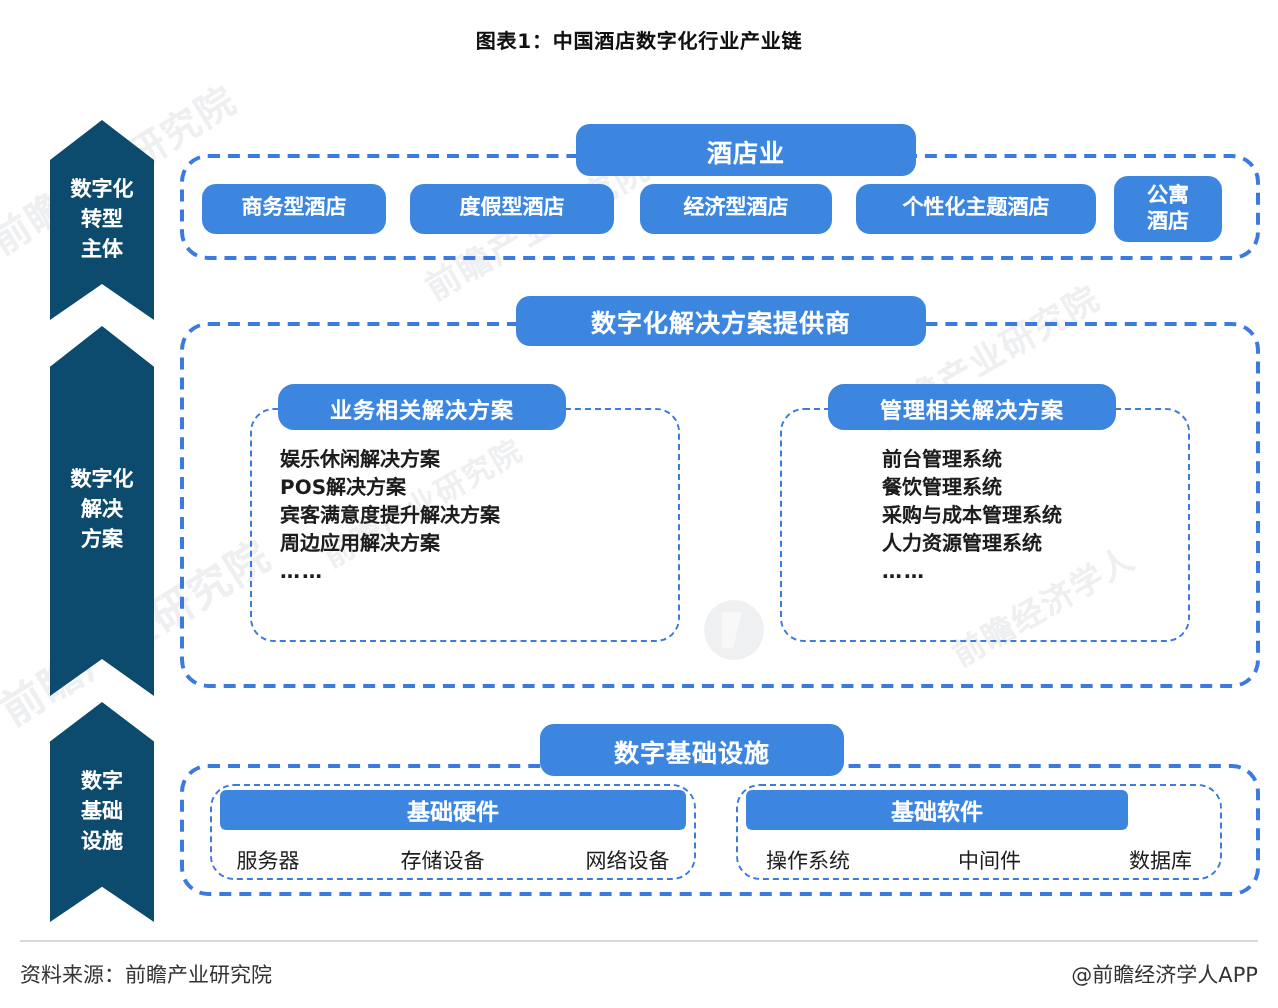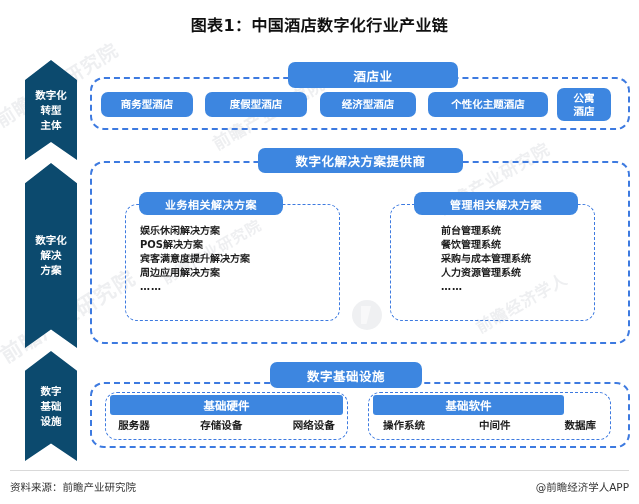--- a/index.html
+++ b/index.html
@@ -52,21 +52,21 @@
     background:#fff; opacity:.55;
     clip-path: polygon(0 0,100% 0,55% 100%,0 100%);
   }
 
   
   .title {
     position: absolute;
     left: 0; top: 12px;
     width: 639px;
     text-align: center;
-    font-size: 16px;
+    font-size: 10px;
     font-weight: 700;
     color: #111111;
     letter-spacing: .4px;
   }
 
   
   .arrow {
     position: absolute;
     left: 25px;
     width: 52px;
@@ -157,24 +157,24 @@
     font-weight: 700;
     display: flex;
     align-items: center;
     justify-content: center;
     border-radius: 3px;
     z-index: 3;
   }
   .infra-items {
     position: absolute;
     display: flex;
-    align-items: flex-start;
+    align-items: flex-end;
     justify-content: space-around;
     font-size: 10.5px;
-    font-weight: 700;
+    font-weight: 400;
     color: #1d1d1d;
     z-index: 3;
     gap: 34px;
   }
   .infra-items span { white-space: nowrap; }
 
   
   .rule {
     position: absolute;
     left: 10px; top: 470px;
@@ -250,21 +250,21 @@
   <div class="pill small" style="left:139px; top:192px; width:144px; height:23px;">业务相关解决方案</div>
   <div class="sol-list" style="left:140px; top:224px; width:196px;">
     <div class="row">娱乐休闲解决方案</div>
     <div class="row">POS解决方案</div>
     <div class="row">宾客满意度提升解决方案</div>
     <div class="row">周边应用解决方案</div>
     <div class="row dots">……</div>
   </div>
 
   <div class="panel-inner" style="left:390px; top:204px; width:205px; height:117px;"></div>
-  <div class="pill small" style="left:414px; top:192px; width:164px; height:23px;">管理相关解决方案</div>
+  <div class="pill small" style="left:414px; top:192px; width:144px; height:23px;">管理相关解决方案</div>
   <div class="sol-list" style="left:441px; top:224px; width:150px;">
     <div class="row">前台管理系统</div>
     <div class="row">餐饮管理系统</div>
     <div class="row">采购与成本管理系统</div>
     <div class="row">人力资源管理系统</div>
     <div class="row dots">……</div>
   </div>
 
   <div class="panel" style="left:90px; top:382px; width:540px; height:66px;"></div>
 

